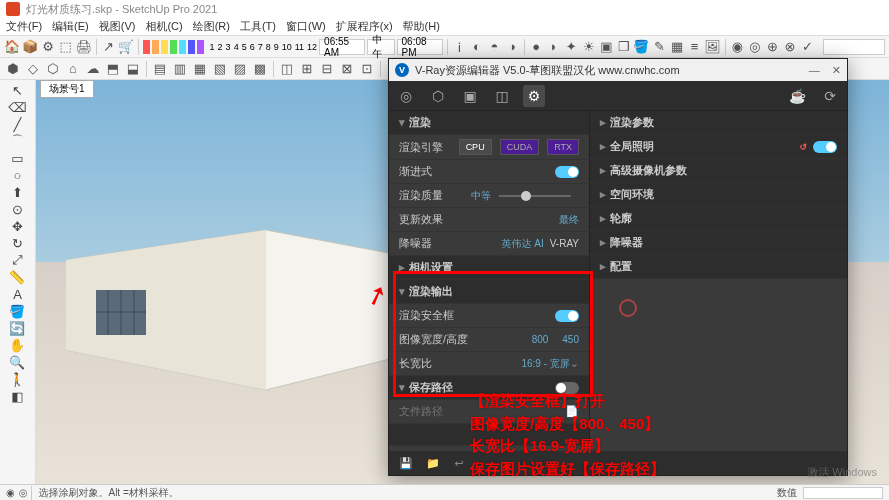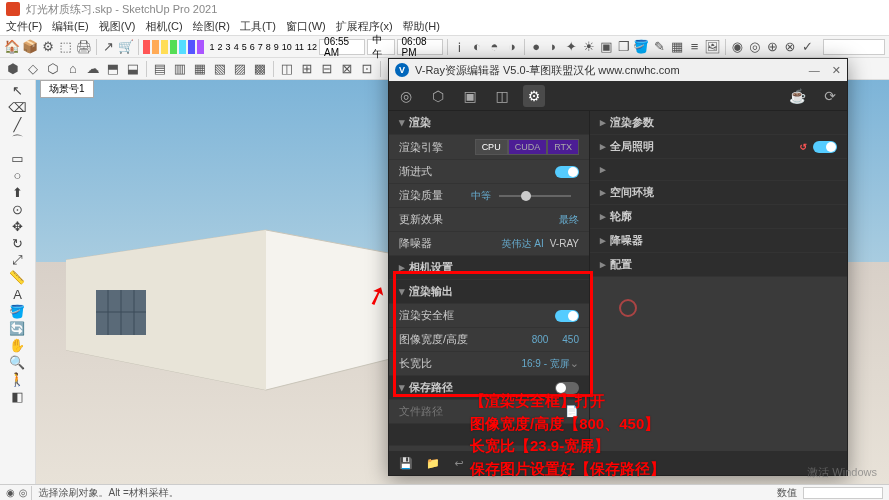--- a/index.html
+++ b/index.html
@@ -42,21 +42,21 @@
 .vrow { display: flex; align-items: center; padding: 4px 10px; min-height: 22px; border-bottom: 1px solid #333; }
 .vrow.section { background: #2d2d2d; font-weight: bold; }
 .vrow .arrow { width: 10px; color: #888; }
 .vrow .lbl { flex: 1; }
 .vrow .val { color: #6ac; font-size: 10px; }
 .vrow .val2 { color: #ccc; font-size: 10px; margin-left: 6px; }
 .toggle { width: 24px; height: 12px; border-radius: 6px; background: #5cf; position: relative; }
 .toggle::after { content: ''; position: absolute; right: 1px; top: 1px; width: 10px; height: 10px; border-radius: 50%; background: #fff; }
 .toggle.off { background: #666; }
 .toggle.off::after { left: 1px; right: auto; }
-.btngrp { display: flex; gap: 0; }
+.btngrp { display: flex; gap: 8px; }
 .btngrp span { padding: 2px 6px; background: #4c1d95; border: 1px solid #555; font-size: 9px; color: #aaa; }
 .btngrp span.on { background: #4a4a4a; color: #fff; }
 .redbox { position: absolute; border: 3px solid #f00; pointer-events: none; }
 .slider-line { flex: 1; height: 2px; background: #666; margin: 0 8px; position: relative; }
 .slider-dot { position: absolute; top: -4px; width: 10px; height: 10px; border-radius: 50%; background: #ccc; }
 
 
 .anno { position: absolute; color: #f00; font-size: 15px; font-weight: bold; line-height: 1.5; text-shadow: 0 0 2px rgba(0,0,0,0.3); }
 .arrow-red { position: absolute; color: #f00; font-size: 26px; transform: rotate(-20deg); }
 
@@ -305,20 +305,21 @@
           <span class="lbl">渲染参数</span>
         </div>
       <div class="vrow section">
           <span class="arrow">▸</span>
           <span class="lbl">全局照明</span>
           <span style="margin-left:auto;color:#f55;font-size:9px">↺</span>
           <span class="toggle" style="margin-left:6px"></span>
         </div>
       <div class="vrow section">
           <span class="arrow">▸</span>
+          <span class="lbl">高级摄像机参数</span>
         </div>
       <div class="vrow section">
           <span class="arrow">▸</span>
           <span class="lbl">空间环境</span>
         </div>
       <div class="vrow section">
           <span class="arrow">▸</span>
           <span class="lbl">轮廓</span>
         </div>
       <div class="vrow section">
@@ -336,21 +337,21 @@
     <span>💾</span>
     <span>📁</span>
     <span>↩</span>
   </div>
   <div class="redbox" style="left:4px;top:212px;width:200px;height:126px"></div>
 </div>
 
 <div class="anno" style="left:470px;top:390px">
   <div>【渲染安全框】打开</div>
   <div>图像宽度/高度【800、450】</div>
-  <div>长宽比【23.9-宽屏】</div>
+  <div>长宽比【16.9-宽屏】</div>
   <div>保存图片设置好【保存路径】</div>
 </div>
 
 <div class="wm-tr">1更虎课网</div>
 <div class="activate">激活 Windows</div>
 
 <div class="statusbar">
   <span>◉</span>
   <span style="margin:0 4px">◎</span>
   <span style="border-left:1px solid #ccc;padding-left:6px">选择涂刷对象。Alt =材料采样。</span>

